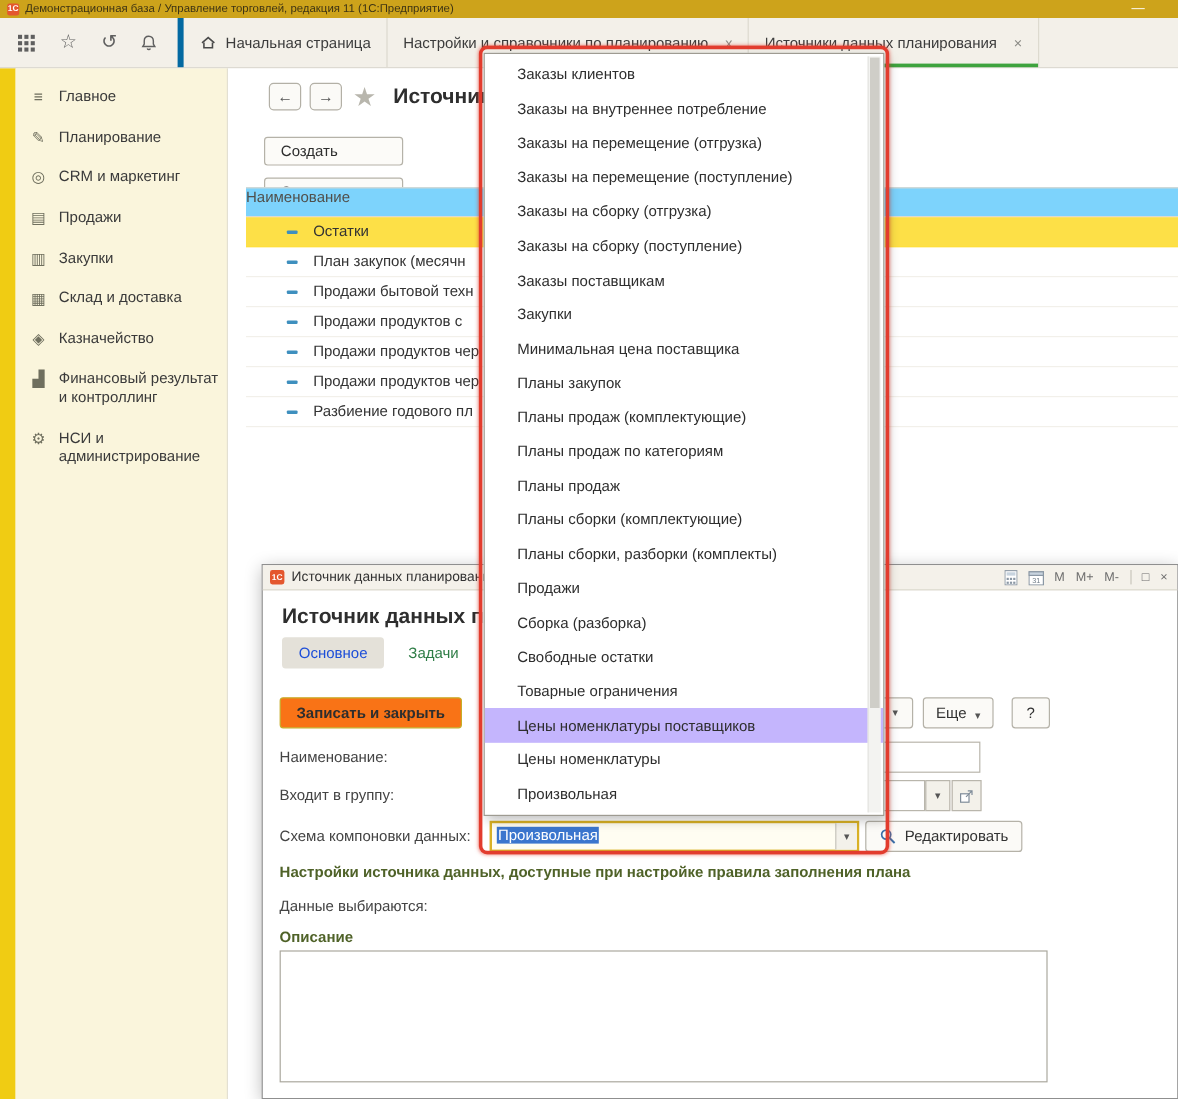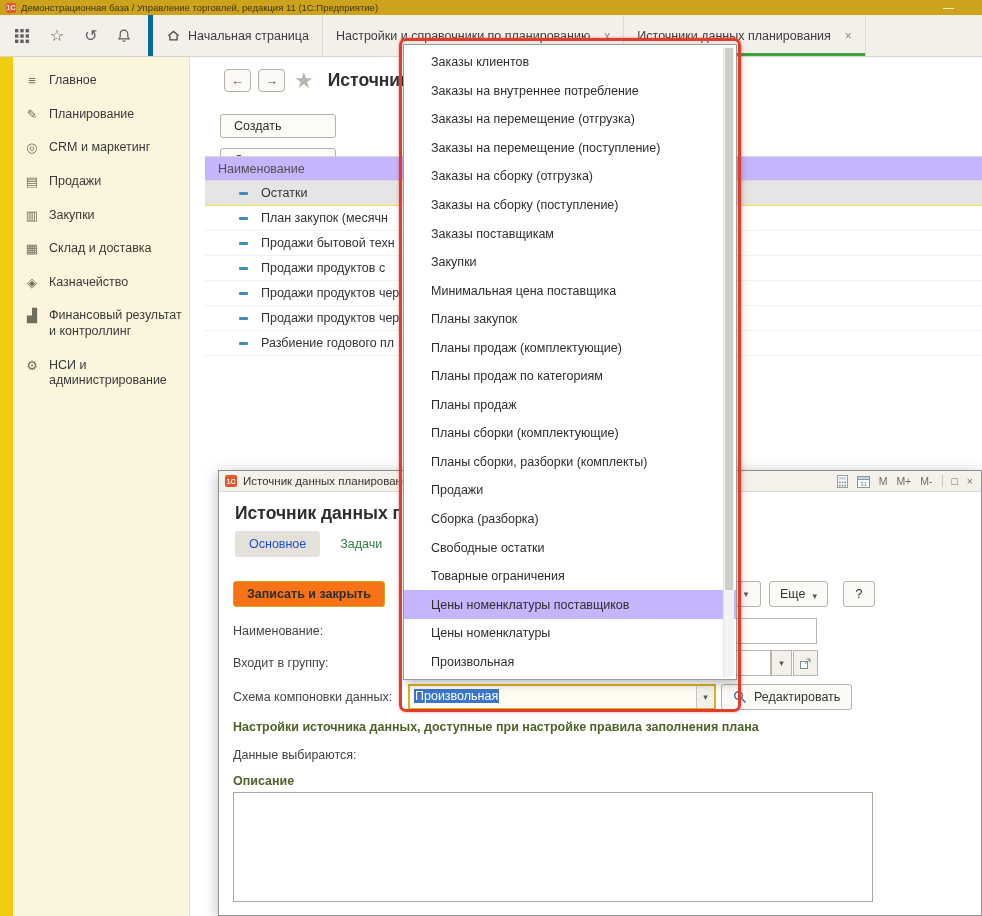--- a/index.html
+++ b/index.html
@@ -37,25 +37,25 @@
   .content { position:absolute; left:190px; top:57px; width:792px; height:859px; background:#fff; }
   .navrow { position:absolute; left:34px; top:12px; display:flex; align-items:center; gap:7px; }
   .navbtn { width:27px; height:23px; border:1px solid #B3B0A6; border-radius:4px; background:#FBFAF7;
     display:flex; align-items:center; justify-content:center; color:#555; font-size:13px; cursor:pointer; }
   .fav-star { color:#B8B6AD; font-size:22px; line-height:22px; margin:0 2px; cursor:pointer; }
   .page-title { font-size:17.5px; font-weight:600; color:#2E2E2E; margin-left:5px; white-space:nowrap; }
   .btnrow { position:absolute; left:30px; top:57px; display:flex; gap:10px;flex-direction:column; }
   .btn { border:1px solid #B5B2A8; background:#FCFBF8; border-radius:3px; padding:4px 13px;
     color:#2E2E2E; white-space:nowrap; cursor:pointer; }
   .table { position:absolute; left:15px; top:99px; right:0; }
-  .thead { height:25px; background:#c4b5fd; border-top:1px solid #DCD9D0; border-bottom:1px solid #DCD9D0;
-    display:flex; align-items:center; padding-left:13px; color:#50504C; }
+  .thead { height:25px; background:#7dd3fc; border-top:1px solid #DCD9D0; border-bottom:1px solid #DCD9D0;
+    display:flex; color:#50504C; }
   .trow { height:25px; display:flex; align-items:center; gap:9px; padding-left:34px;
     border-bottom:1px solid #F2F0EA; cursor:pointer; white-space:nowrap; }
-  .trow.selected { background:#e5e5e5; border-bottom-color:#FFDF3C; }
+  .trow.selected { background:#fde047; border-bottom-color:#FFDF3C; }
   .row-ico { width:13px; display:flex; align-items:center; }
   .row-dash { width:9px; height:3px; background:#3E8FBE; border-radius:1px; }
   
   .dialog { position:absolute; left:218px; top:470px; width:764px; height:446px; background:#fff;
     border:1px solid #8F8F8F; box-shadow:0 3px 14px rgba(0,0,0,.28); z-index:20; }
   .dlg-titlebar { height:21px; background:#F4F1EA; border-bottom:1px solid #DDDACF;
     display:flex; align-items:center; gap:6px; padding:0 6px; font-size:11.5px; }
   .onec-ico { width:12px; height:12px; background:#E4572E; color:#fff; font-size:7px; font-weight:bold;
     display:flex; align-items:center; justify-content:center; border-radius:2px; }
   .dlg-controls { margin-left:auto; display:flex; align-items:center; gap:9px; color:#6E6E6E;

